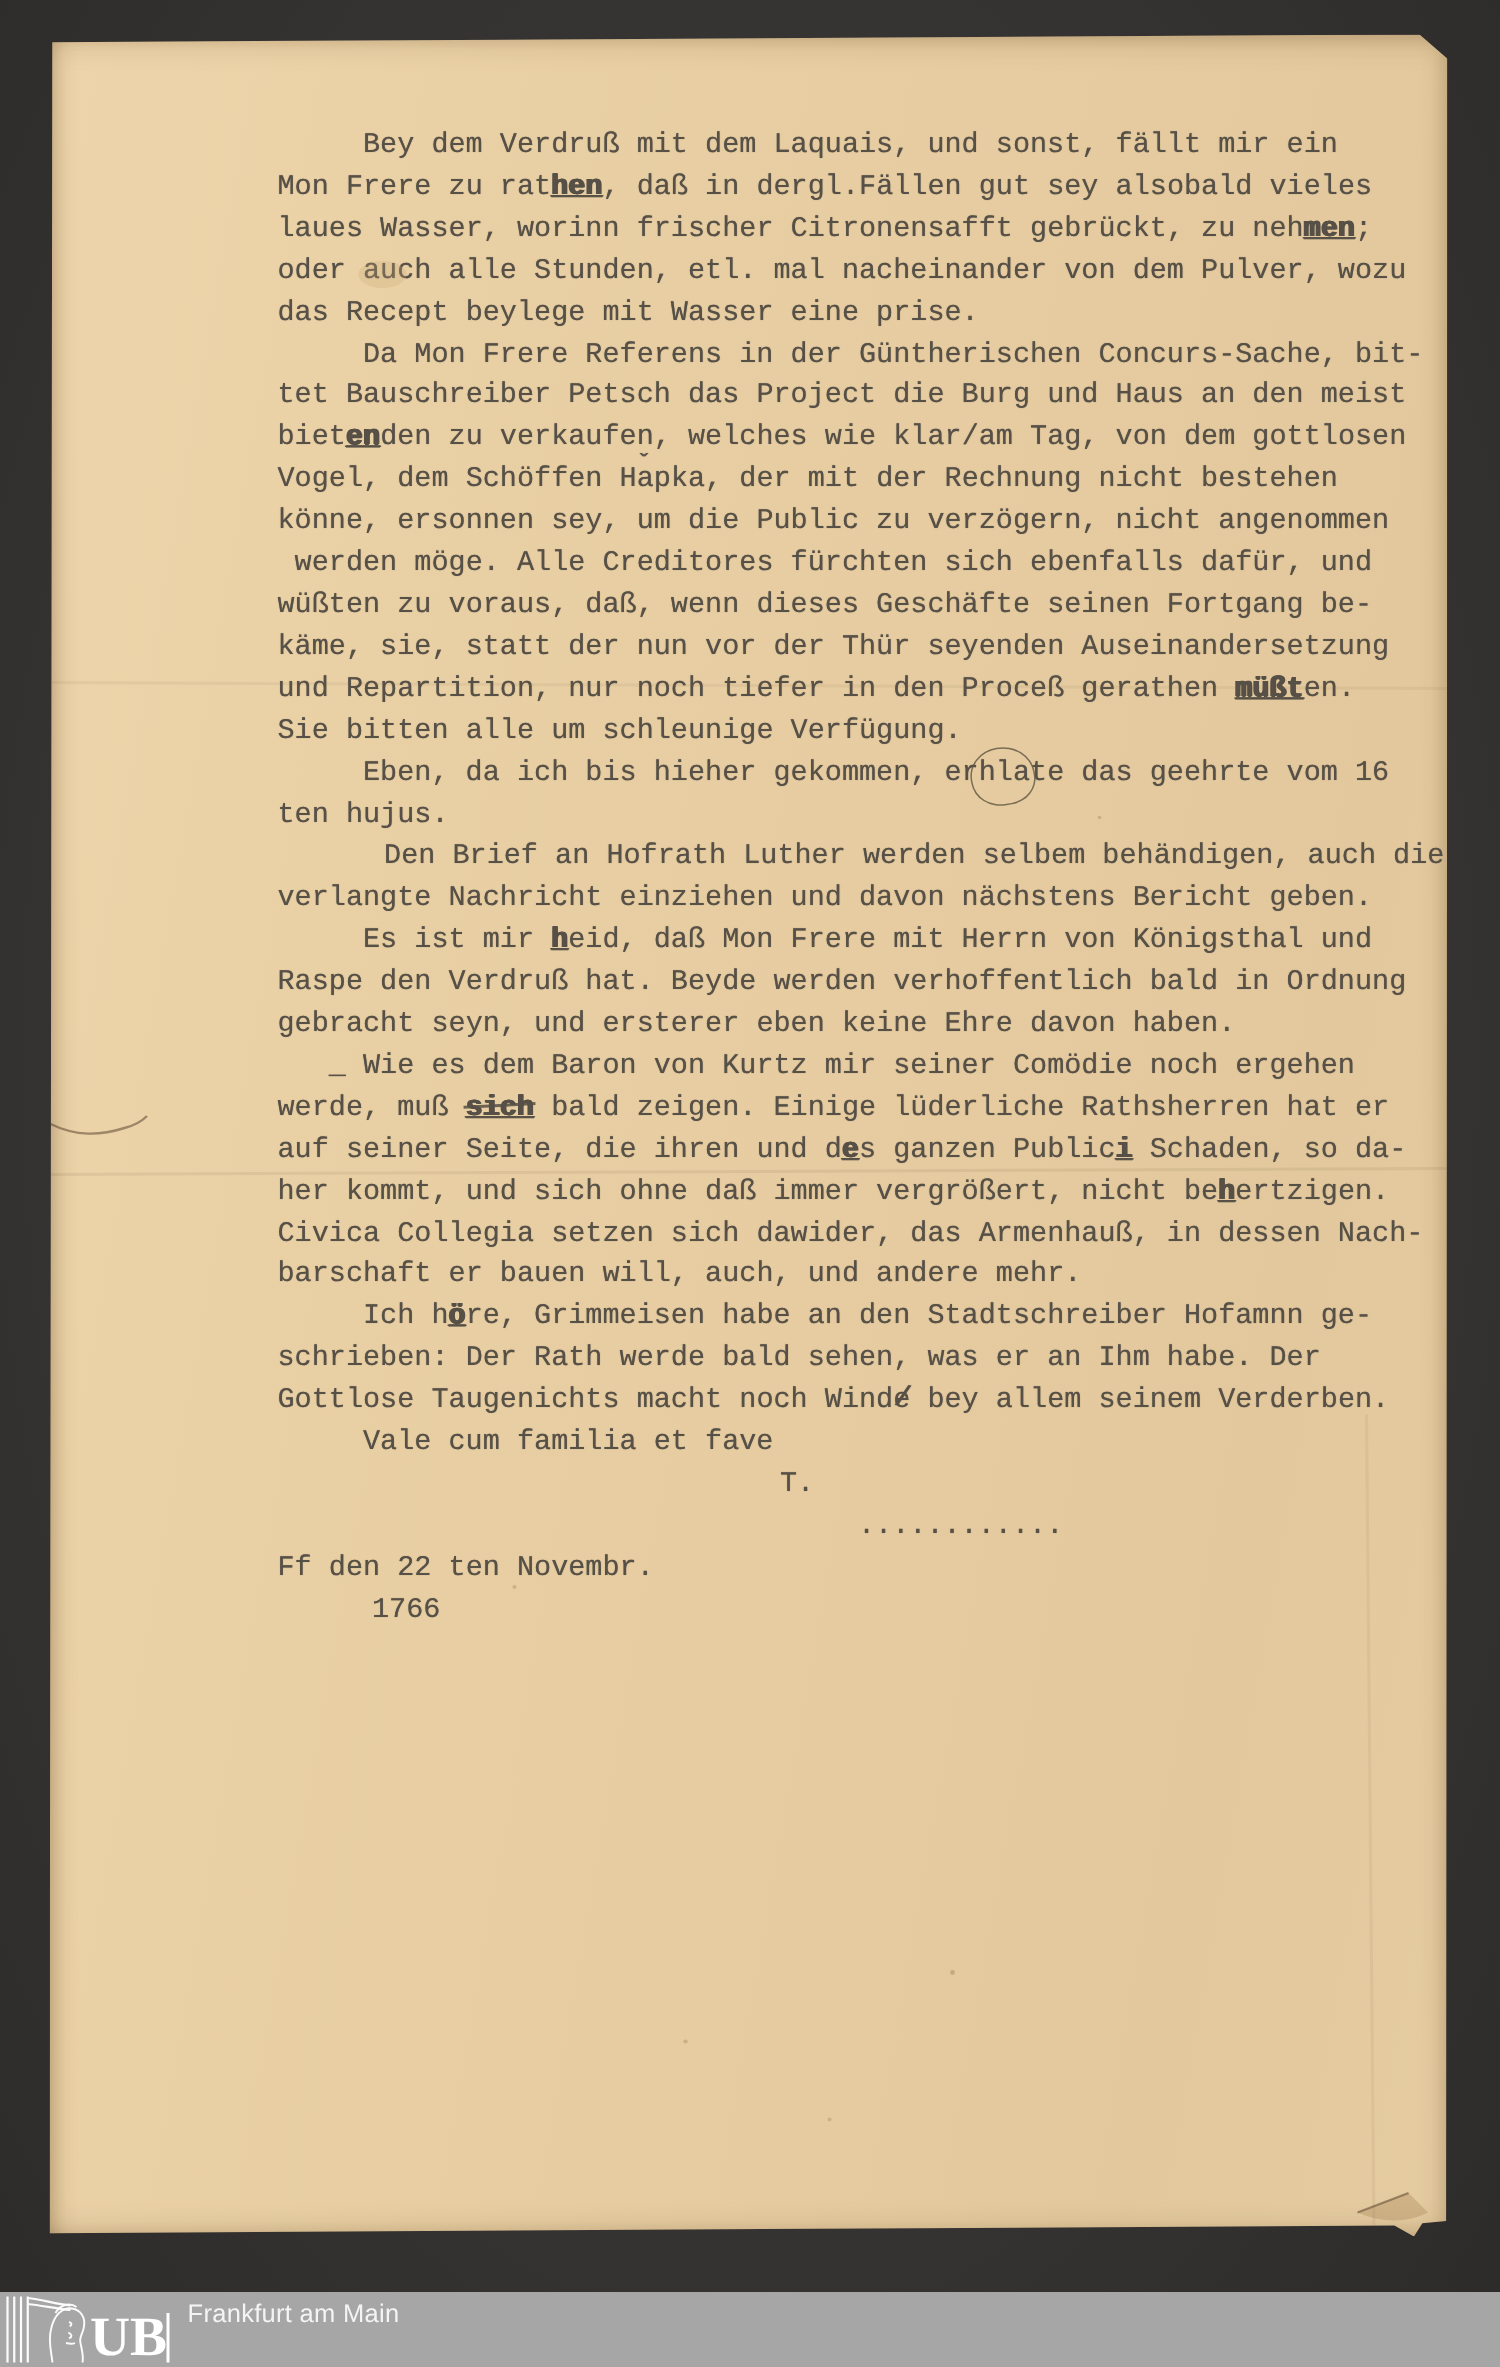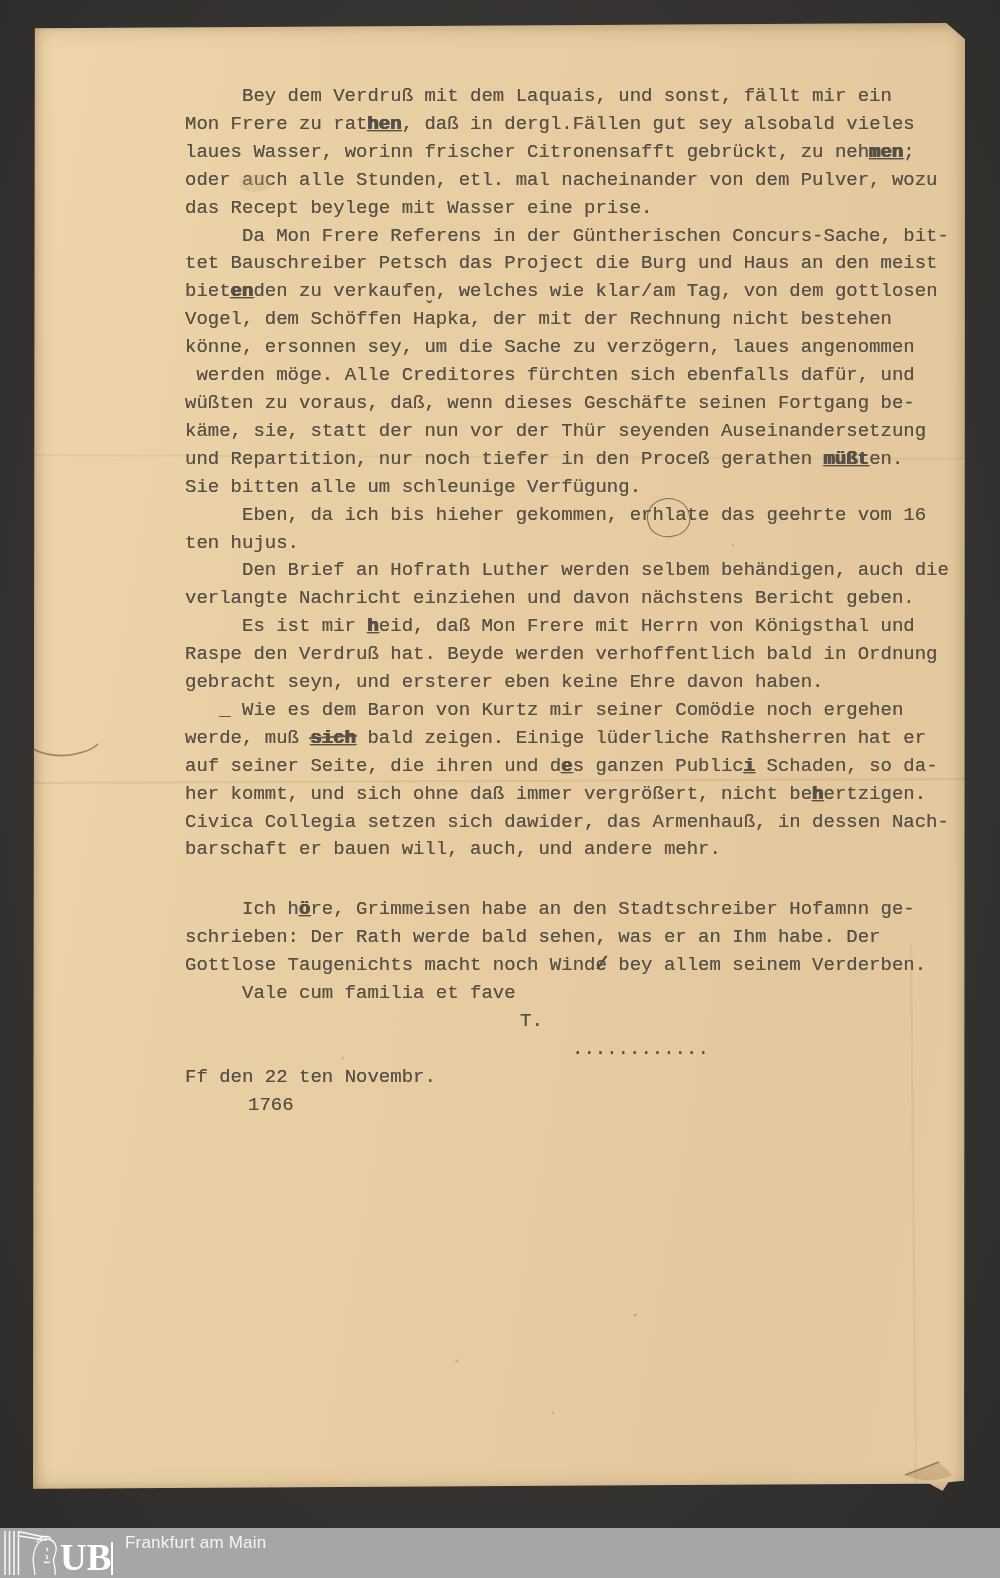--- a/index.html
+++ b/index.html
@@ -68,40 +68,40 @@
   <div class="typed-text">
       <div class="line" style="padding-left: 57px;"><span>Bey dem Verdruß mit dem Laquais, und sonst, fällt mir ein</span></div>
       <div class="line"><span>Mon Frere zu rat</span><span class="ot">hen</span><span>, daß in dergl.Fällen gut sey alsobald vieles</span></div>
       <div class="line"><span>laues Wasser, worinn frischer Citronensafft gebrückt, zu neh</span><span class="ot">men</span><span>;</span></div>
       <div class="line"><span>oder auch alle Stunden, etl. mal nacheinander von dem Pulver, wozu</span></div>
       <div class="line"><span>das Recept beylege mit Wasser eine prise.</span></div>
       <div class="line" style="padding-left: 57px;"><span>Da Mon Frere Referens in der Güntherischen Concurs-Sache, bit-</span></div>
       <div class="line"><span>tet Bauschreiber Petsch das Project die Burg und Haus an den meist</span></div>
       <div class="line"><span>biet</span><span class="ot">en</span><span>den zu verkaufen, welches wie klar/am Tag, von dem gottlosen</span></div>
       <div class="line"><span>Vogel, dem Schöffen H</span><span class="careted" data-mark="ˇ">a</span><span>pka, der mit der Rechnung nicht bestehen</span></div>
-      <div class="line"><span>könne, ersonnen sey, um die Sache zu verzögern, laues angenommen</span></div>
+      <div class="line"><span>könne, ersonnen sey, um die Public zu verzögern, nicht angenommen</span></div>
       <div class="line"><span> werden möge. Alle Creditores fürchten sich ebenfalls dafür, und</span></div>
       <div class="line"><span>wüßten zu voraus, daß, wenn dieses Geschäfte seinen Fortgang be-</span></div>
       <div class="line"><span>käme, sie, statt der nun vor der Thür seyenden Auseinandersetzung</span></div>
       <div class="line"><span>und Repartition, nur noch tiefer in den Proceß gerathen </span><span class="ot">müßt</span><span>en.</span></div>
       <div class="line"><span>Sie bitten alle um schleunige Verfügung.</span></div>
       <div class="line" style="padding-left: 57px;"><span>Eben, da ich bis hieher gekommen, er</span><span class="circled">hla</span><span>te das geehrte vom 16</span></div>
       <div class="line"><span>ten hujus.</span></div>
-      <div class="line" style="padding-left: 57px;"><span>Den Brief an Hofrath Luther werden selbem behändigen, auch die</span></div>
+      <div class="line" style="padding-left: 57px; text-align: center;"><span>Den Brief an Hofrath Luther werden selbem behändigen, auch die</span></div>
       <div class="line"><span>verlangte Nachricht einziehen und davon nächstens Bericht geben.</span></div>
       <div class="line" style="padding-left: 57px;"><span>Es ist mir </span><span class="ot">h</span><span>eid, daß Mon Frere mit Herrn von Königsthal und</span></div>
       <div class="line"><span>Raspe den Verdruß hat. Beyde werden verhoffentlich bald in Ordnung</span></div>
       <div class="line"><span>gebracht seyn, und ersterer eben keine Ehre davon haben.</span></div>
       <div class="line"><span>   _ Wie es dem Baron von Kurtz mir seiner Comödie noch ergehen</span></div>
       <div class="line"><span>werde, muß </span><span class="ot strike">sich</span><span> bald zeigen. Einige lüderliche Rathsherren hat er</span></div>
       <div class="line"><span>auf seiner Seite, die ihren und d</span><span class="ot">e</span><span>s ganzen Public</span><span class="ot">i</span><span> Schaden, so da-</span></div>
       <div class="line"><span>her kommt, und sich ohne daß immer vergrößert, nicht be</span><span class="ot">h</span><span>ertzigen.</span></div>
       <div class="line"><span>Civica Collegia setzen sich dawider, das Armenhauß, in dessen Nach-</span></div>
       <div class="line"><span>barschaft er bauen will, auch, und andere mehr.</span></div>
-      <div class="line" style="padding-left: 57px; margin-top: 32px;"><span>Ich h</span><span class="ot">ö</span><span>re, Grimmeisen habe an den Stadtschreiber Hofamnn ge-</span></div>
+      <div class="line" style="padding-left: 57px;"><span>Ich h</span><span class="ot">ö</span><span>re, Grimmeisen habe an den Stadtschreiber Hofamnn ge-</span></div>
       <div class="line"><span>schrieben: Der Rath werde bald sehen, was er an Ihm habe. Der</span></div>
       <div class="line"><span>Gottlose Taugenichts macht noch Wind</span><span class="slashed" data-mark="/">e</span><span> bey allem seinem Verderben.</span></div>
       <div class="line" style="padding-left: 57px;"><span>Vale cum familia et fave</span></div>
       <div class="line" style="padding-left: 335px;"><span>T.</span></div>
       <div class="line" style="padding-left: 387px;"><span>............</span></div>
       <div class="line"><span>Ff den 22 ten Novembr.</span></div>
       <div class="line" style="padding-left: 63px;"><span>1766</span></div>
     </div>
 
   <svg class="artifacts" width="932" height="1468" viewBox="0 0 932 1468">

